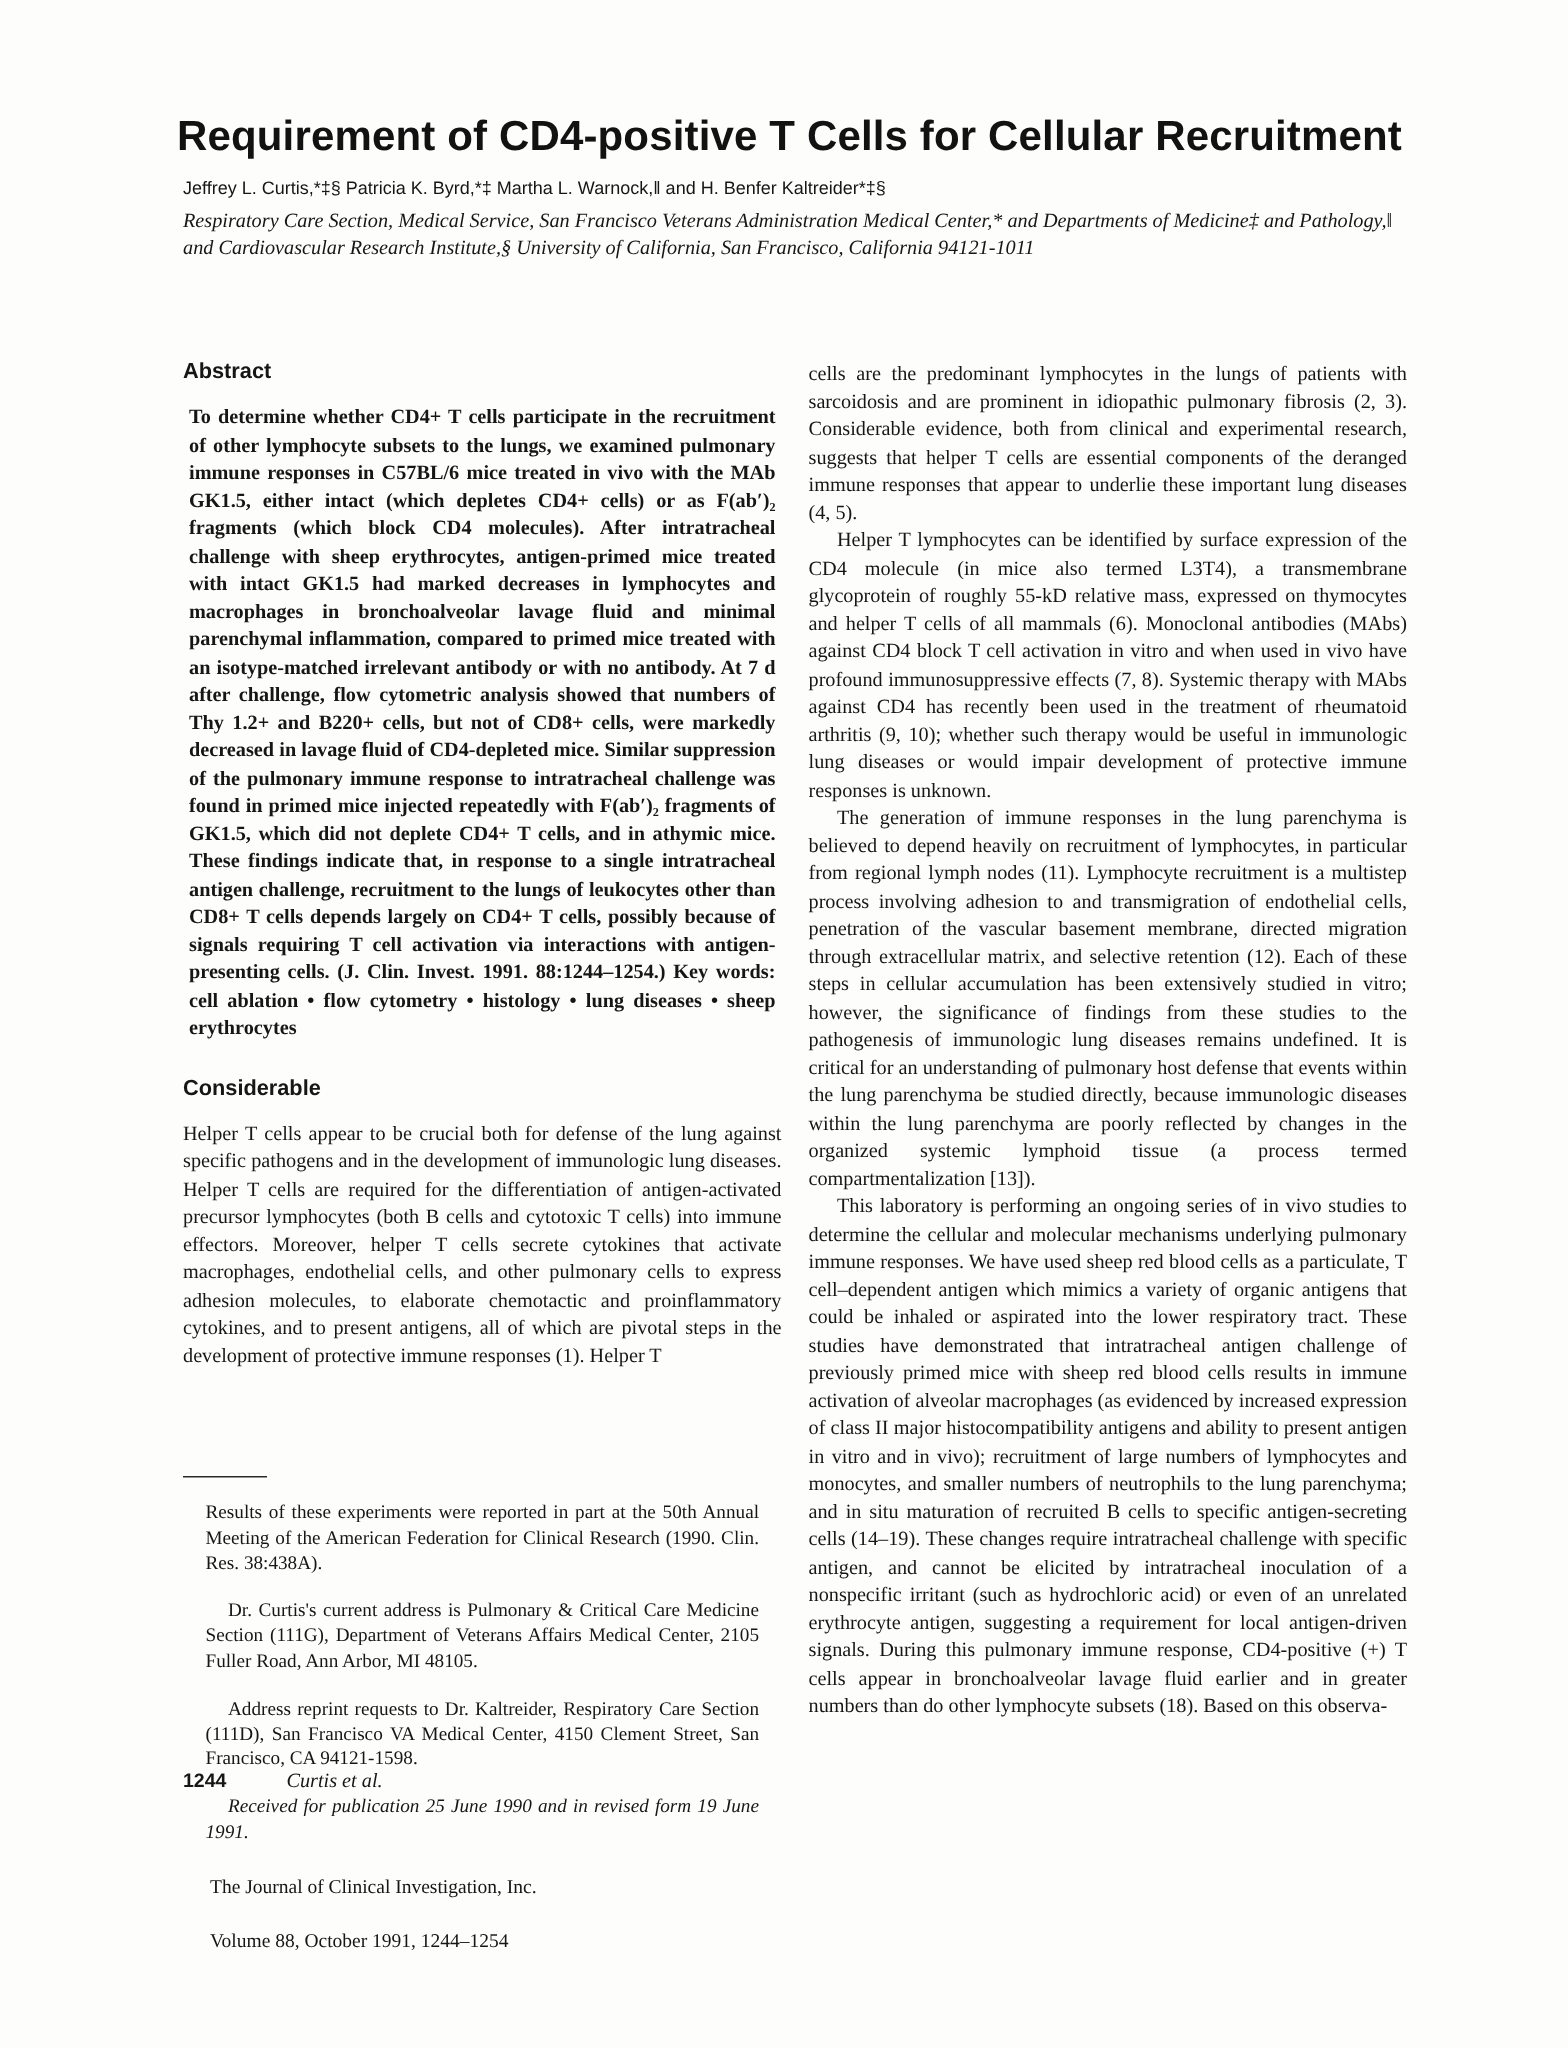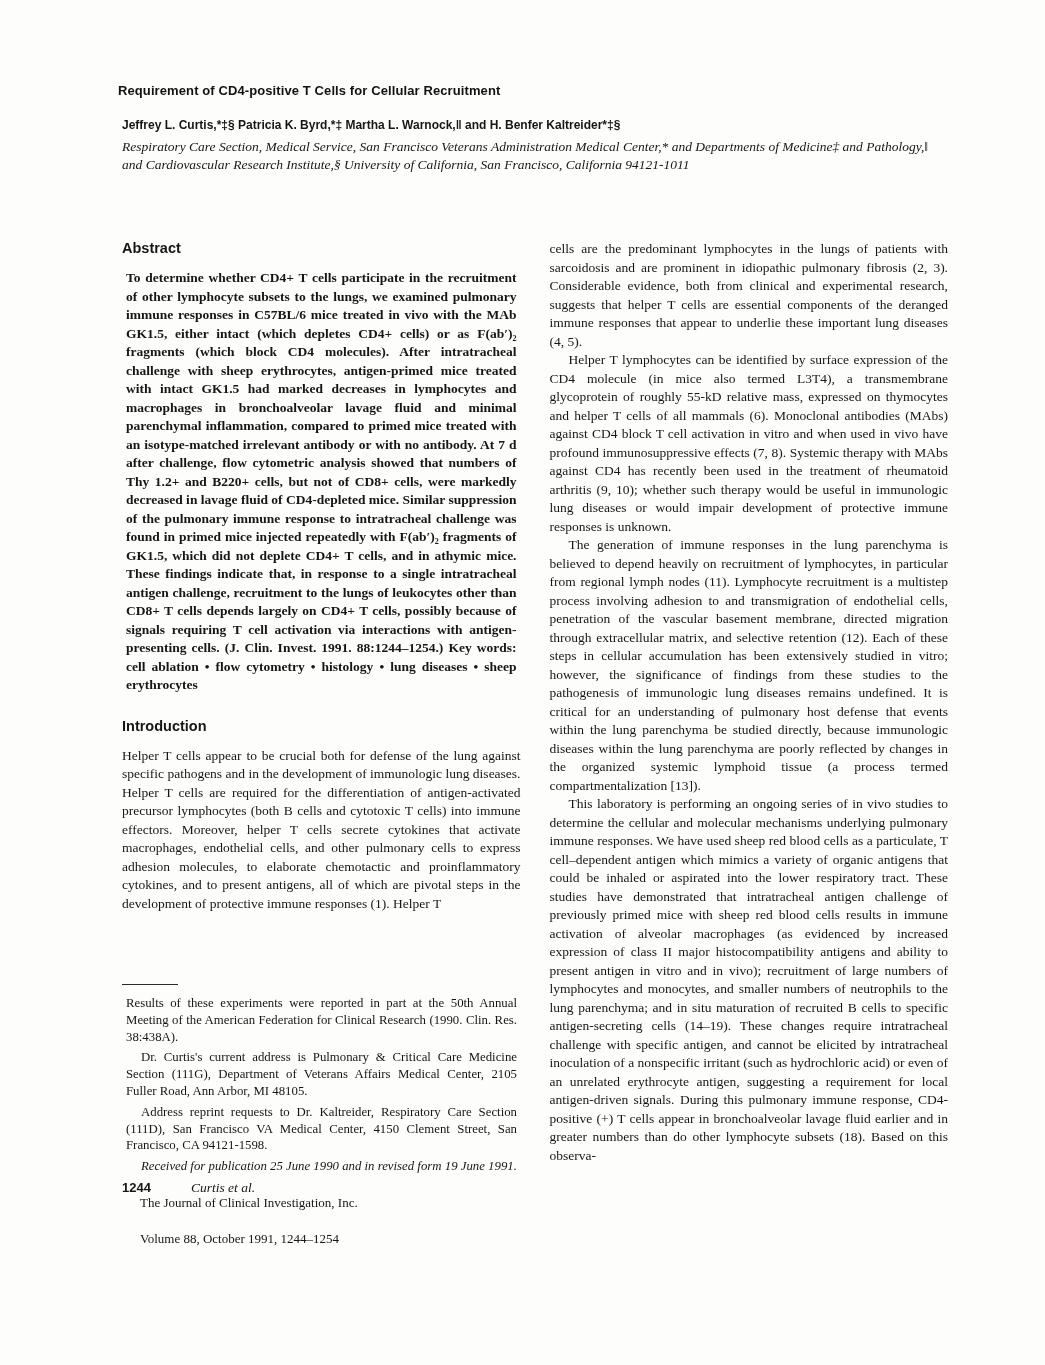--- a/index.html
+++ b/index.html
@@ -11,42 +11,42 @@
     color: #161616;
     font-family: "Liberation Serif", serif;
     overflow: hidden;
   }
 
   
   .article-header { position: absolute; left: 118px; top: 76px; width: 832px; }
   .article-title {
     margin: 0;
     font-family: "Liberation Sans", sans-serif;
-    font-size: 13px;
+    font-size: 28px;
     font-weight: 700;
     line-height: 29px;
     color: #121212;
     letter-spacing: 0.1px;
   }
   .authors-line {
     margin: 13px 0 0 4px;
     font-family: "Liberation Sans", sans-serif;
     font-size: 12px;
-    font-weight: 700;
+    font-weight: 400;
   }
   .affiliations-line {
     margin: 6px 0 0 4px;
     font-size: 13.5px;
     font-style: italic;
     line-height: 18px;
     width: 822px;
   }
 
   
-  .columns { position: absolute; left: 122px; top: 240px; width: 826px; display: flex; gap: 29px; }
+  .columns { position: absolute; left: 122px; top: 240px; width: 826px; display: flex; gap: 18px; }
   .col {
     width: 399px;
     text-align: justify;
     font-size: 13.5px;
     line-height: 18.5px;
     hyphens: auto;
   }
   .section-heading {
     font-family: "Liberation Sans", sans-serif;
     font-size: 14.5px;
@@ -65,21 +65,21 @@
     position: absolute;
     left: 122px;
     top: 984px;
     width: 399px;
     font-size: 12.8px;
     line-height: 16.8px;
     text-align: justify;
     hyphens: auto;
   }
   .fn-rule { width: 56px; height: 0; border-top: 1.3px solid #2a2a2a; margin-bottom: 10px; }
-  .footnote { margin: 4px; }
+  .footnote { margin: 15px; }
   .footnote.fn-indent { text-indent: 15px; }
   .footnote.fn-italic { font-style: italic; }
   .imprint { margin-top: 19px; }
   .imprint-line { margin: 18px; line-height: 18px; font-size: 13px; }
 
   
   .page-footer { position: absolute; left: 122px; top: 1178px; }
   .page-number {
     font-family: "Liberation Sans", sans-serif;
     font-weight: 700;
@@ -103,21 +103,21 @@
   </header>
 
   <div class="columns">
 
     <div class="col">
       <section>
         <h2 class="section-heading">Abstract</h2>
         <p class="abstract-body">To determine whether CD4+ T cells participate in the recruitment of other lymphocyte subsets to the lungs, we examined pulmonary immune responses in C57BL/6 mice treated in vivo with the MAb GK1.5, either intact (which depletes CD4+ cells) or as F(ab′)₂ fragments (which block CD4 molecules). After intratracheal challenge with sheep erythrocytes, antigen-primed mice treated with intact GK1.5 had marked decreases in lymphocytes and macrophages in bronchoalveolar lavage fluid and minimal parenchymal inflammation, compared to primed mice treated with an isotype-matched irrelevant antibody or with no antibody. At 7 d after challenge, flow cytometric analysis showed that numbers of Thy 1.2+ and B220+ cells, but not of CD8+ cells, were markedly decreased in lavage fluid of CD4-depleted mice. Similar suppression of the pulmonary immune response to intratracheal challenge was found in primed mice injected repeatedly with F(ab′)₂ fragments of GK1.5, which did not deplete CD4+ T cells, and in athymic mice. These findings indicate that, in response to a single intratracheal antigen challenge, recruitment to the lungs of leukocytes other than CD8+ T cells depends largely on CD4+ T cells, possibly because of signals requiring T cell activation via interactions with antigen-presenting cells. (J. Clin. Invest. 1991. 88:1244–1254.) Key words: cell ablation • flow cytometry • histology • lung diseases • sheep erythrocytes</p>
       </section>
       <section class="introduction-section">
-        <h2 class="section-heading">Introduction</h2>
+        <h2 class="section-heading">Considerable</h2>
         <p class="body-par">Helper T cells appear to be crucial both for defense of the lung against specific pathogens and in the development of immunologic lung diseases. Helper T cells are required for the differentiation of antigen-activated precursor lymphocytes (both B cells and cytotoxic T cells) into immune effectors. Moreover, helper T cells secrete cytokines that activate macrophages, endothelial cells, and other pulmonary cells to express adhesion molecules, to elaborate chemotactic and proinflammatory cytokines, and to present antigens, all of which are pivotal steps in the development of protective immune responses (1). Helper T</p>
       </section>
     </div>
 
     <div class="col">
       <p class="body-par">cells are the predominant lymphocytes in the lungs of patients with sarcoidosis and are prominent in idiopathic pulmonary fibrosis (2, 3). Considerable evidence, both from clinical and experimental research, suggests that helper T cells are essential components of the deranged immune responses that appear to underlie these important lung diseases (4, 5).</p>
       <p class="body-par indent">Helper T lymphocytes can be identified by surface expression of the CD4 molecule (in mice also termed L3T4), a transmembrane glycoprotein of roughly 55-kD relative mass, expressed on thymocytes and helper T cells of all mammals (6). Monoclonal antibodies (MAbs) against CD4 block T cell activation in vitro and when used in vivo have profound immunosuppressive effects (7, 8). Systemic therapy with MAbs against CD4 has recently been used in the treatment of rheumatoid arthritis (9, 10); whether such therapy would be useful in immunologic lung diseases or would impair development of protective immune responses is unknown.</p>
       <p class="body-par indent">The generation of immune responses in the lung parenchyma is believed to depend heavily on recruitment of lymphocytes, in particular from regional lymph nodes (11). Lymphocyte recruitment is a multistep process involving adhesion to and transmigration of endothelial cells, penetration of the vascular basement membrane, directed migration through extracellular matrix, and selective retention (12). Each of these steps in cellular accumulation has been extensively studied in vitro; however, the significance of findings from these studies to the pathogenesis of immunologic lung diseases remains undefined. It is critical for an understanding of pulmonary host defense that events within the lung parenchyma be studied directly, because immunologic diseases within the lung parenchyma are poorly reflected by changes in the organized systemic lymphoid tissue (a process termed compartmentalization [13]).</p>
       <p class="body-par indent">This laboratory is performing an ongoing series of in vivo studies to determine the cellular and molecular mechanisms underlying pulmonary immune responses. We have used sheep red blood cells as a particulate, T cell–dependent antigen which mimics a variety of organic antigens that could be inhaled or aspirated into the lower respiratory tract. These studies have demonstrated that intratracheal antigen challenge of previously primed mice with sheep red blood cells results in immune activation of alveolar macrophages (as evidenced by increased expression of class II major histocompatibility antigens and ability to present antigen in vitro and in vivo); recruitment of large numbers of lymphocytes and monocytes, and smaller numbers of neutrophils to the lung parenchyma; and in situ maturation of recruited B cells to specific antigen-secreting cells (14–19). These changes require intratracheal challenge with specific antigen, and cannot be elicited by intratracheal inoculation of a nonspecific irritant (such as hydrochloric acid) or even of an unrelated erythrocyte antigen, suggesting a requirement for local antigen-driven signals. During this pulmonary immune response, CD4-positive (+) T cells appear in bronchoalveolar lavage fluid earlier and in greater numbers than do other lymphocyte subsets (18). Based on this observa-</p>
     </div>

